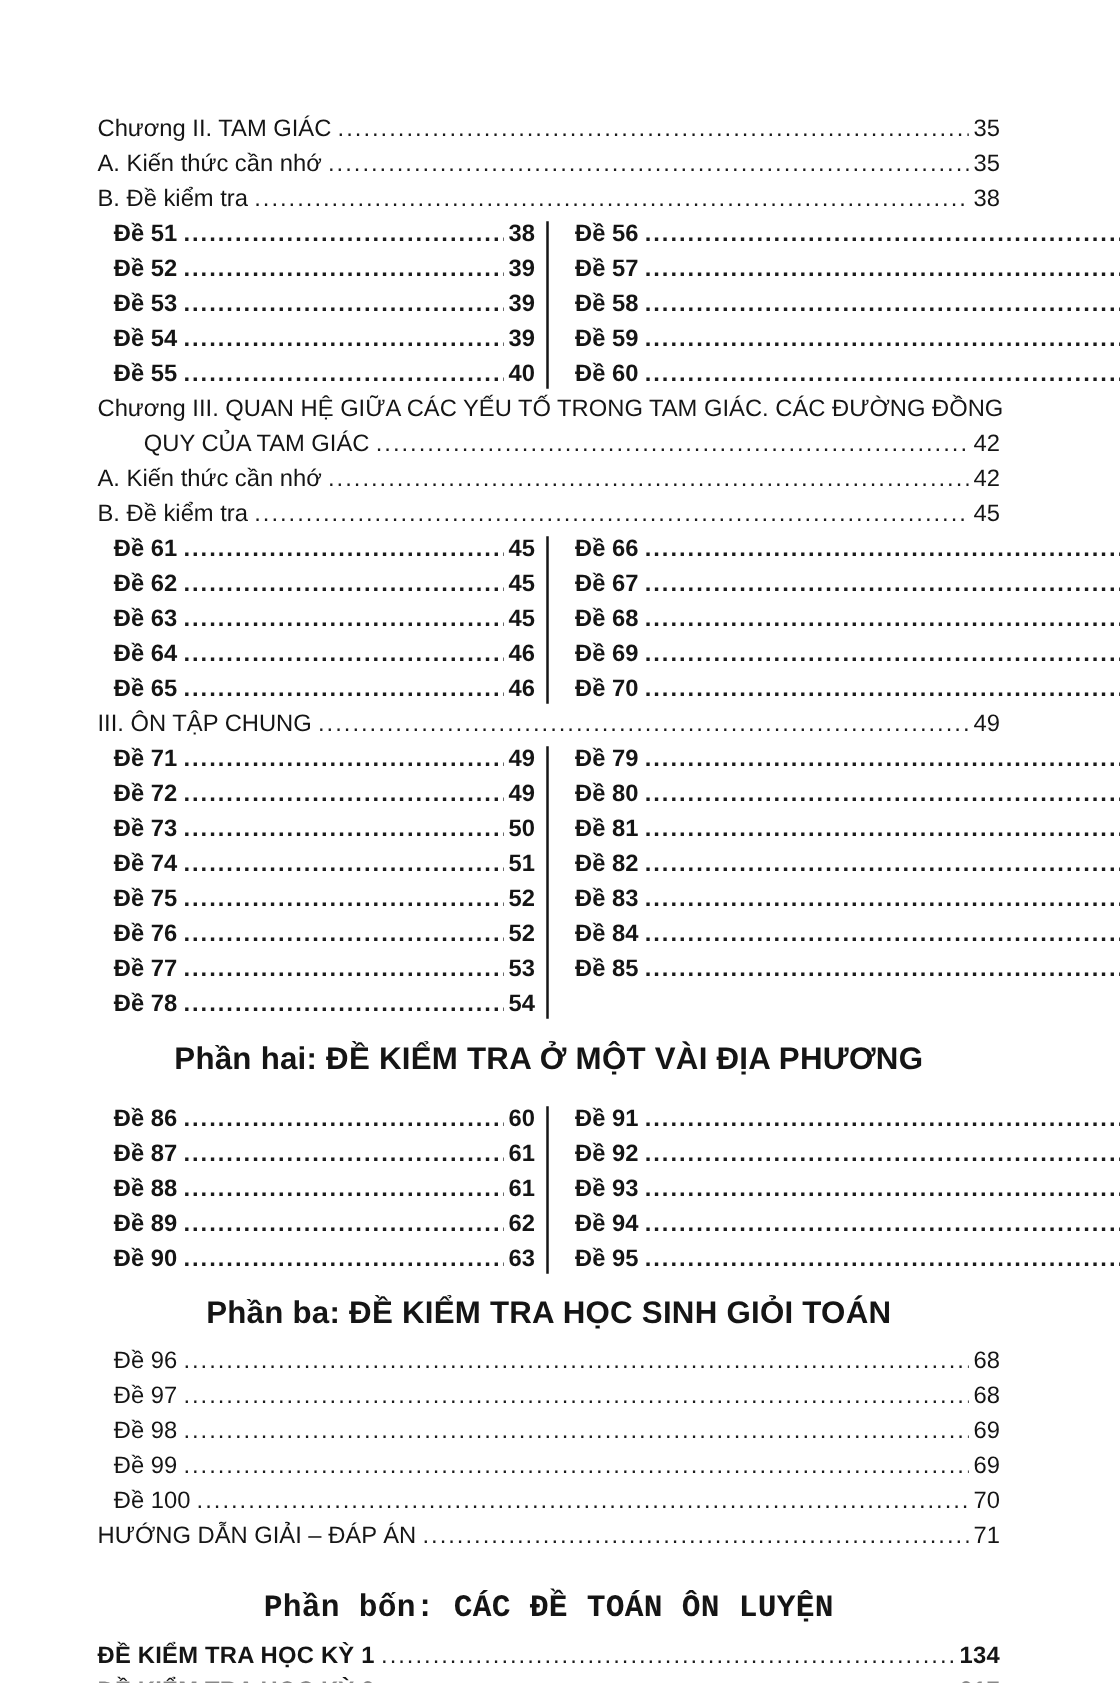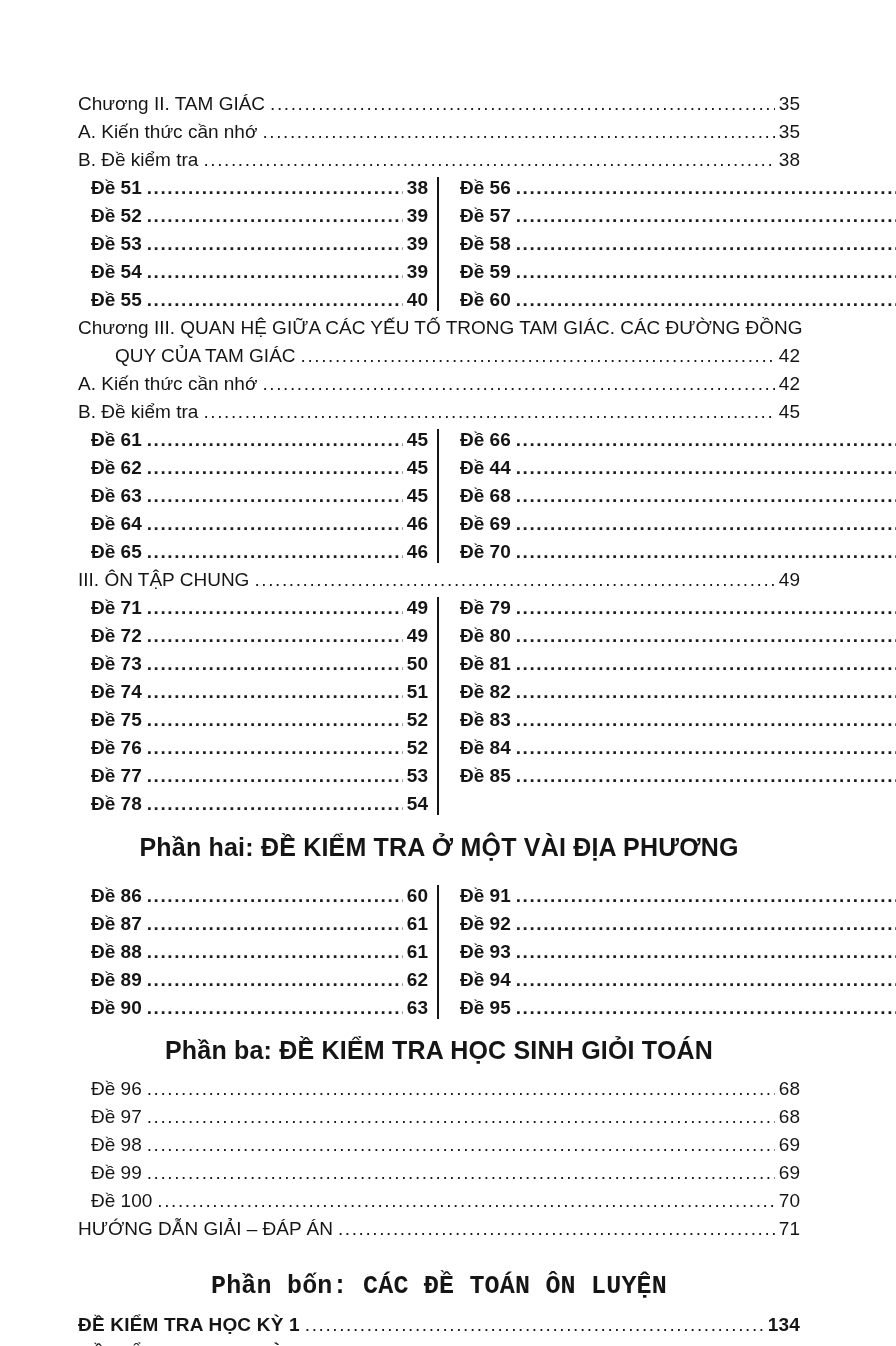--- a/index.html
+++ b/index.html
@@ -180,21 +180,21 @@
       </div>
     </div>
     <div class="vdiv"></div>
     <div class="col-r">
       <div class="row">
         <span class="lbl">Đề 66</span>
         <span class="dots">................................................................................................................................................................................................................................................................................................................................................................................................................</span>
 
       </div>
       <div class="row">
-        <span class="lbl">Đề 44</span>
+        <span class="lbl">Đề 67</span>
         <span class="dots">................................................................................................................................................................................................................................................................................................................................................................................................................</span>
 
       </div>
       <div class="row">
         <span class="lbl">Đề 68</span>
         <span class="dots">................................................................................................................................................................................................................................................................................................................................................................................................................</span>
 
       </div>
       <div class="row">
         <span class="lbl">Đề 69</span>

